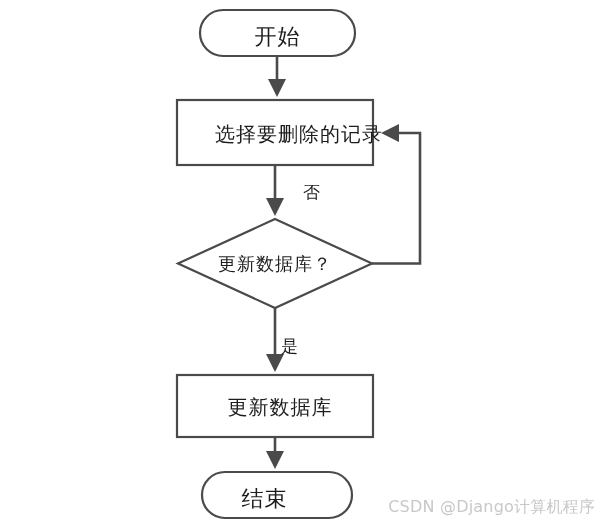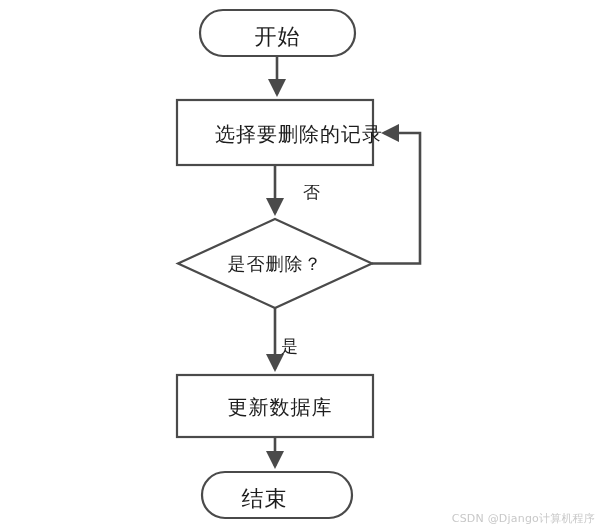--- a/index.html
+++ b/index.html
@@ -51,23 +51,23 @@
     position: absolute;
     color: #1d1d1d;
     font-family: "Liberation Serif", "DejaVu Serif", serif;
     font-size: 17px;
     white-space: nowrap;
   }
 
   #watermark {
     position: absolute;
     right: 6px;
-    bottom: 4px;
+    bottom: 12px;
     font-family: "DejaVu Sans", "Liberation Sans", sans-serif;
-    font-size: 11px;
+    font-size: 16px;
     color: #c8c8c8;
     white-space: nowrap;
     letter-spacing: 0.2px;
     margin-left: 16px;
   }
 </style>
 </head>
 <body>
 
 <svg id="flow-canvas" viewBox="0 0 601 530" xmlns="http://www.w3.org/2000/svg">
@@ -95,21 +95,21 @@
 
   <line x1="275" y1="308" x2="275" y2="369" stroke="#4a4a4a" stroke-width="2.6" marker-end="url(#arrow-head)"></line>
 
   <line x1="275" y1="437" x2="275" y2="466" stroke="#4a4a4a" stroke-width="2.6" marker-end="url(#arrow-head)"></line>
 </svg>
 
 <div class="node-label label-terminator" style="left:200px; top:22px; width:155px;">开始</div>
 
 <div class="node-label label-process" style="left:177px; top:121px; width:196px;">选择要删除的记录</div>
 
-<div class="node-label label-decision" style="left:178px; top:252px; width:194px;">是否删除？</div>
+<div class="node-label label-decision" style="left:178px; top:252px; width:194px;">更新数据库？</div>
 
 <div class="node-label label-process" style="left:177px; top:394px; width:158px;">更新数据库</div>
 
 <div class="node-label label-terminator" style="left:202px; top:484px; width:125px;">结束</div>
 
 <div class="edge-label" style="left:303px; top:181px;">否</div>
 
 <div class="edge-label" style="left:281px; top:335px;">是</div>
 
 <div id="watermark">CSDN @Django计算机程序</div>

